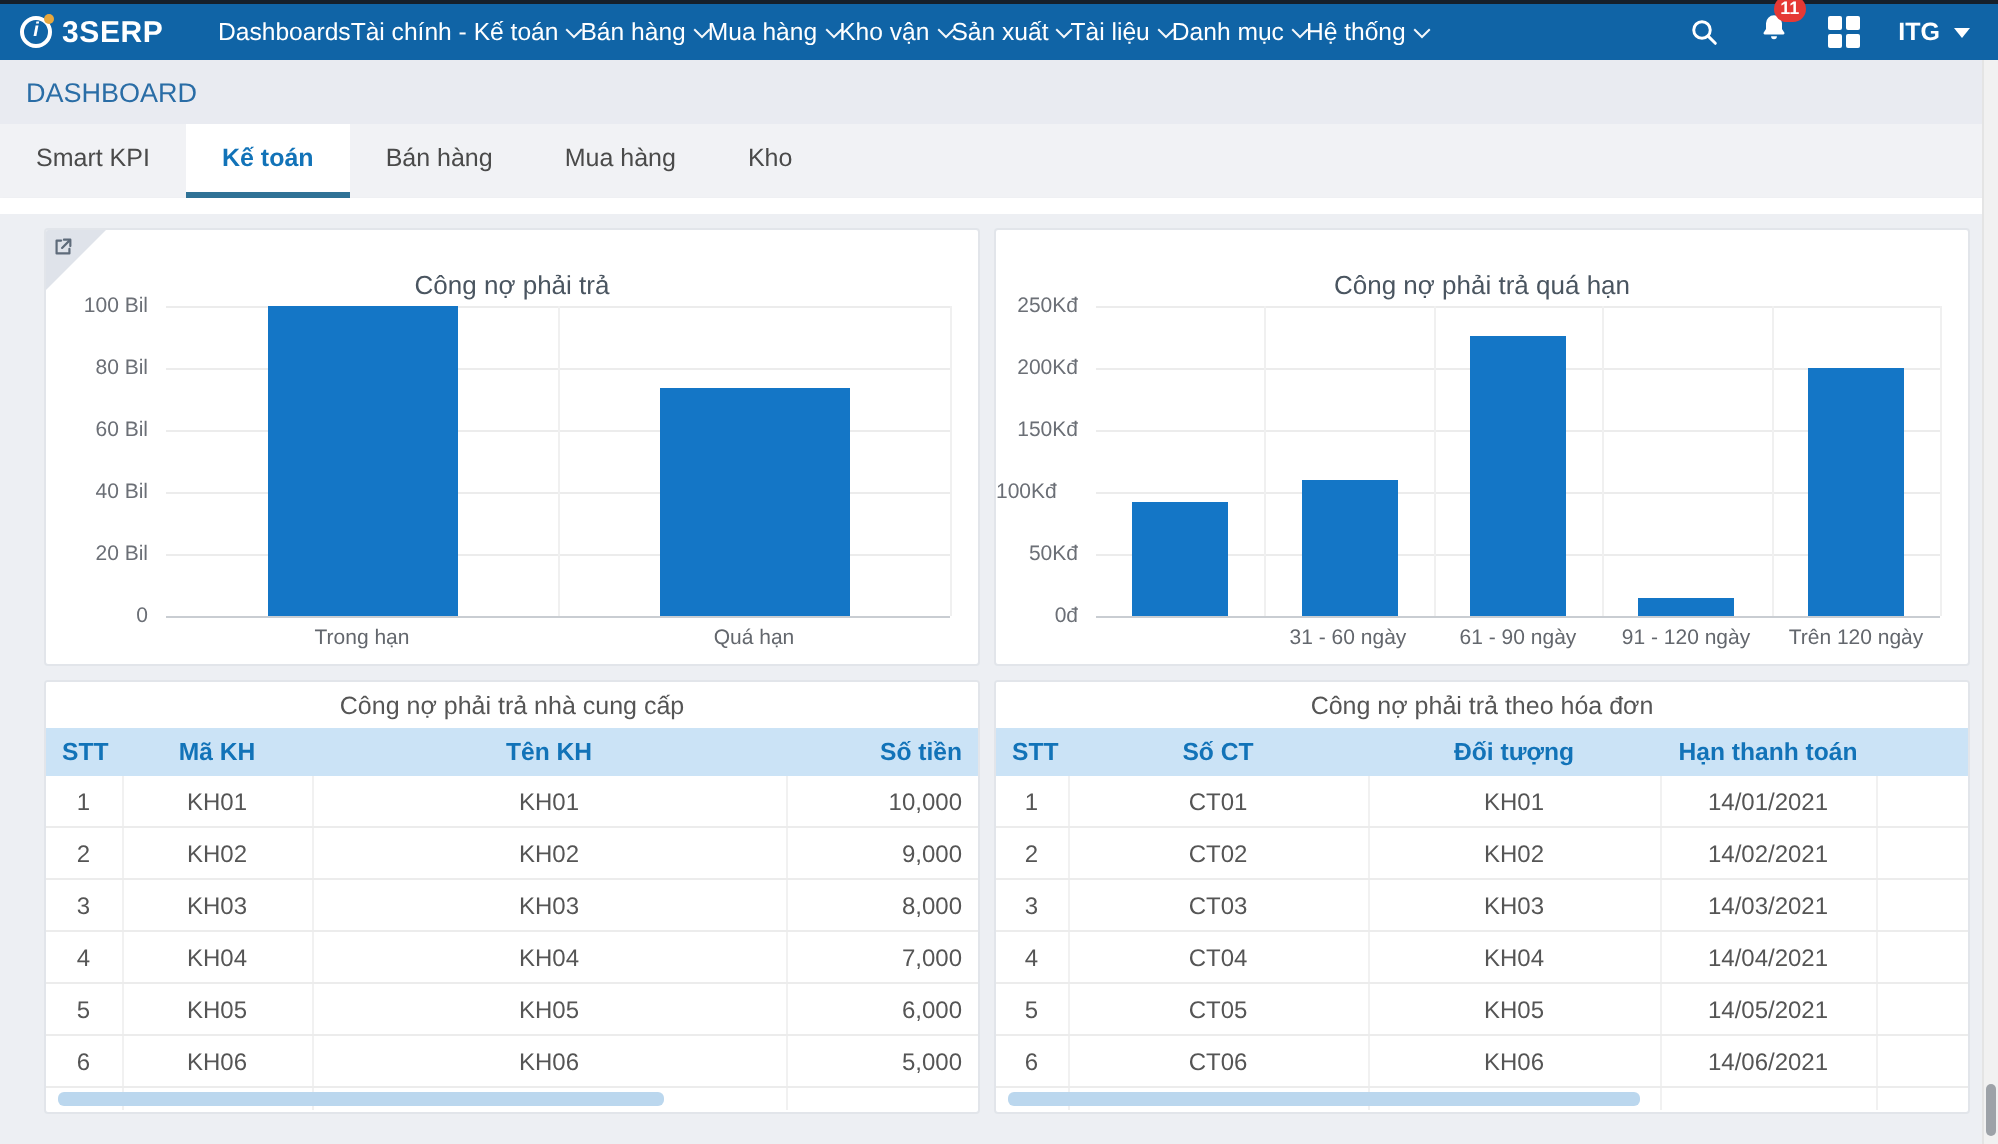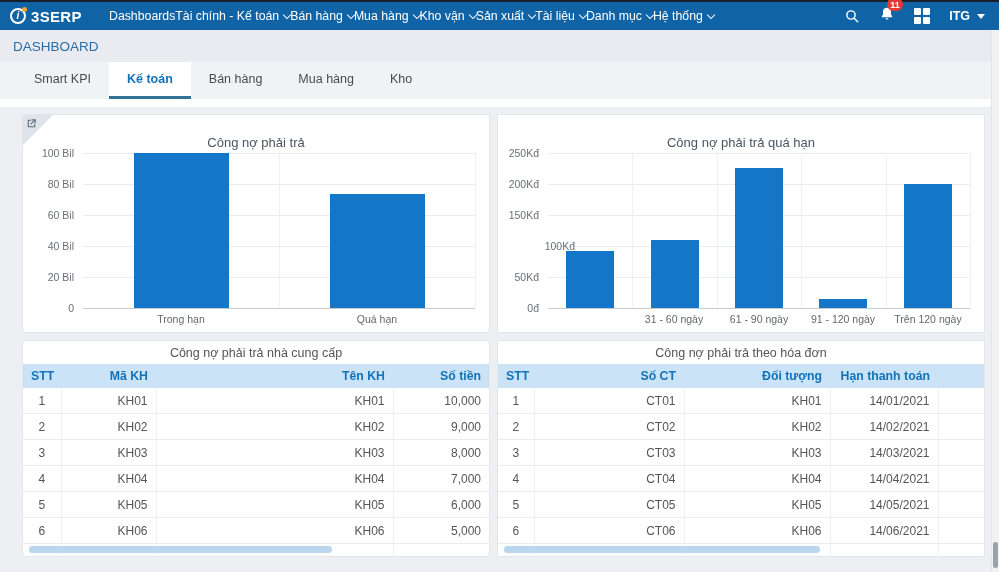--- a/index.html
+++ b/index.html
@@ -23,21 +23,21 @@
   .bell-wrap{position:relative;cursor:pointer}
   .badge{position:absolute;top:-8px;left:8px;background:#E53935;color:#fff;font-size:9px;font-weight:700;min-width:9px;height:13px;border-radius:7px;display:flex;align-items:center;justify-content:center;padding:0 3px}
   .grid-icon{display:grid;grid-template-columns:7px 7px;grid-template-rows:7px 7px;gap:2px;cursor:pointer}
   .grid-icon b{background:#fff;border-radius:1px}
   .user-menu{color:#fff;font-size:12.5px;font-weight:700;display:flex;gap:7px;align-items:center;cursor:pointer}
   .tri-down{width:0;height:0;border-left:4px solid transparent;border-right:4px solid transparent;border-top:5px solid #fff}
 
   
   .breadcrumb-bar{position:absolute;top:30px;left:0;right:0;height:32px;background:#E9EBF1;display:flex;align-items:center;padding:0 13px;box-sizing:border-box}
   .breadcrumb-bar span{color:#2A6DA6;font-size:13.5px}
-  .tabbar{position:absolute;top:62px;left:0;right:0;height:37px;background:#F1F2F5;display:flex;padding-left:16px;box-sizing:border-box}
+  .tabbar{position:absolute;top:62px;left:0;right:0;height:37px;background:#F1F2F5;display:flex;box-sizing:border-box}
   .tab{padding:0 18px;display:flex;align-items:center;font-size:12.5px;color:#4a4a4a;cursor:pointer;border-bottom:3px solid transparent;box-sizing:border-box;white-space:nowrap}
   .tab.active{background:#fff;color:#1273B8;font-weight:700;border-bottom-color:#2F7296}
   .whitestrip{position:absolute;top:99px;left:0;right:0;height:8px;background:#fff;box-shadow:0 1px 2px rgba(0,0,0,.07)}
 
   
   .content{position:absolute;top:107px;left:0;right:8px;bottom:0;background:#EDEFF3}
   .card{position:absolute;background:#fff;border:1px solid #E2E5EA;border-radius:2px;box-sizing:border-box;overflow:hidden}
   #chart-0{left:22px;top:7px;width:468px;height:219px}
   #chart-1{left:497px;top:7px;width:488px;height:219px}
   #table-0{left:22px;top:233px;width:468px;height:217px}
@@ -56,21 +56,21 @@
   .xlabel{position:absolute;top:198px;text-align:center;font-size:10.5px;color:#63676D;white-space:nowrap}
 
   
   .table-title{height:23px;line-height:24px;text-align:center;font-size:12.5px;color:#555;background:#fff}
   table.grid{width:100%;border-collapse:collapse;table-layout:fixed;font-size:12px;color:#555}
   table.grid th{background:#CBE3F6;color:#1273B8;height:24px;font-weight:600;padding:0 8px;font-size:12.3px;overflow:hidden;white-space:nowrap}
   table.grid td{height:25px;border-bottom:1px solid #ECECEC;border-right:1px solid #F1F1F1;padding:0 8px;background:#fff;overflow:hidden;white-space:nowrap}
   table.grid td:last-child{border-right:none}
   table.grid tr.partial td{height:11px;border-bottom:none}
   .al-center{text-align:center}
-  .al-left{text-align:right}
+  .al-left{text-align:center}
   .al-right{text-align:right}
   .h-scrollbar{position:absolute;left:6px;bottom:3px;height:7px;width:65%;background:#BBD7EE;border-radius:3px;cursor:pointer}
 
   
   .v-scrollbar{position:absolute;top:30px;right:0;width:8px;bottom:0;background:#F1F1F1;border-left:1px solid #E4E4E4;box-sizing:border-box}
   .v-thumb{position:absolute;left:1px;right:1px;height:26px;bottom:4px;background:#9DA2A8;border-radius:3px;cursor:pointer}
 </style>
 </head>
 <body>
 
@@ -208,21 +208,21 @@
           <div class="vline" style="left: 422px;"></div>
           <div class="bar" style="height: 57px; width: 48px; left: 18px; background: rgb(20, 118, 198);"></div>
           <div class="bar" style="height: 68px; width: 48px; left: 103px; background: rgb(20, 118, 198);"></div>
           <div class="bar" style="height: 140px; width: 48px; left: 187px; background: rgb(20, 118, 198);"></div>
           <div class="bar" style="height: 9px; width: 48px; left: 271px; background: rgb(20, 118, 198);"></div>
           <div class="bar" style="height: 124px; width: 48px; left: 356px; background: rgb(20, 118, 198);"></div>
         </div>
         <div class="ytick" style="top: 32px; width: 41px;">250Kđ</div>
         <div class="ytick" style="top: 63px; width: 41px;">200Kđ</div>
         <div class="ytick" style="top: 94px; width: 41px;">150Kđ</div>
-        <div class="ytick" style="top: 125px; width: 53px; margin-left: 24px;">100Kđ</div>
+        <div class="ytick" style="top: 125px; width: 28px;">100Kđ</div>
         <div class="ytick" style="top: 156px; width: 41px;">50Kđ</div>
         <div class="ytick" style="top: 187px; width: 41px;">0đ</div>
         <div class="xlabel" style="left: 50px; width: 84px; margin-top: 48px;">1 - 30 ngày</div>
         <div class="xlabel" style="left: 134px; width: 84px;">31 - 60 ngày</div>
         <div class="xlabel" style="left: 219px; width: 84px;">61 - 90 ngày</div>
         <div class="xlabel" style="left: 303px; width: 84px;">91 - 120 ngày</div>
         <div class="xlabel" style="left: 388px; width: 84px;">Trên 120 ngày</div>
       </section>
     <section class="card" id="table-0">
         <div class="table-title">Công nợ phải trả nhà cung cấp</div>

